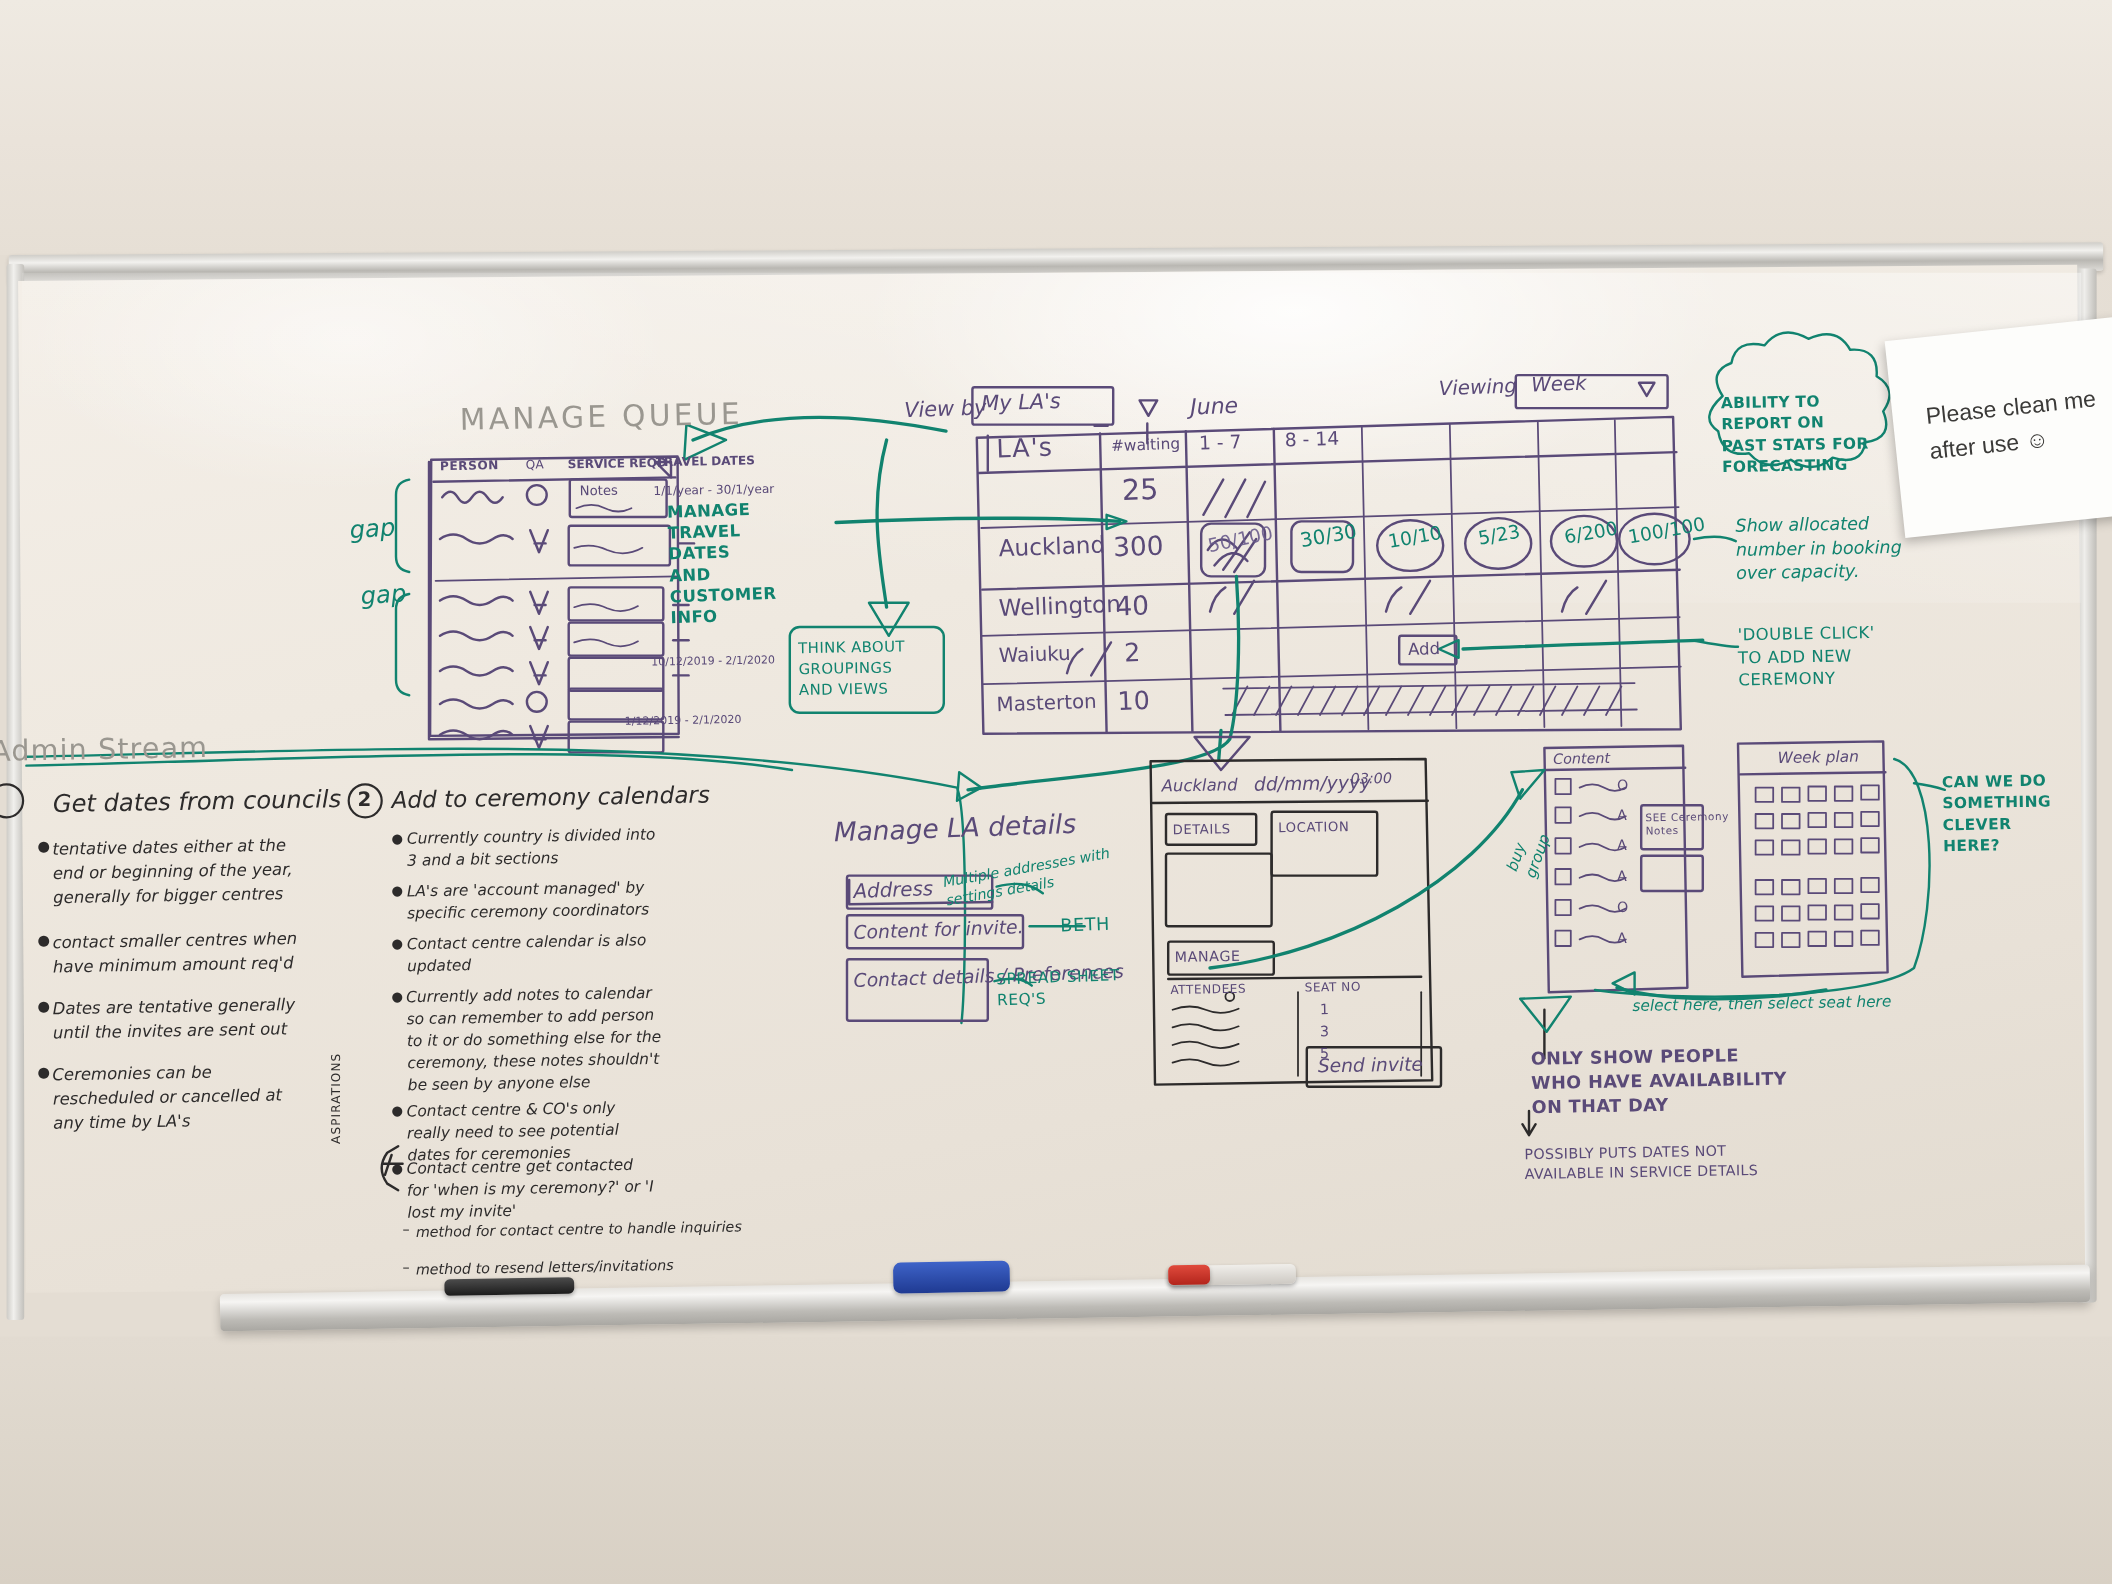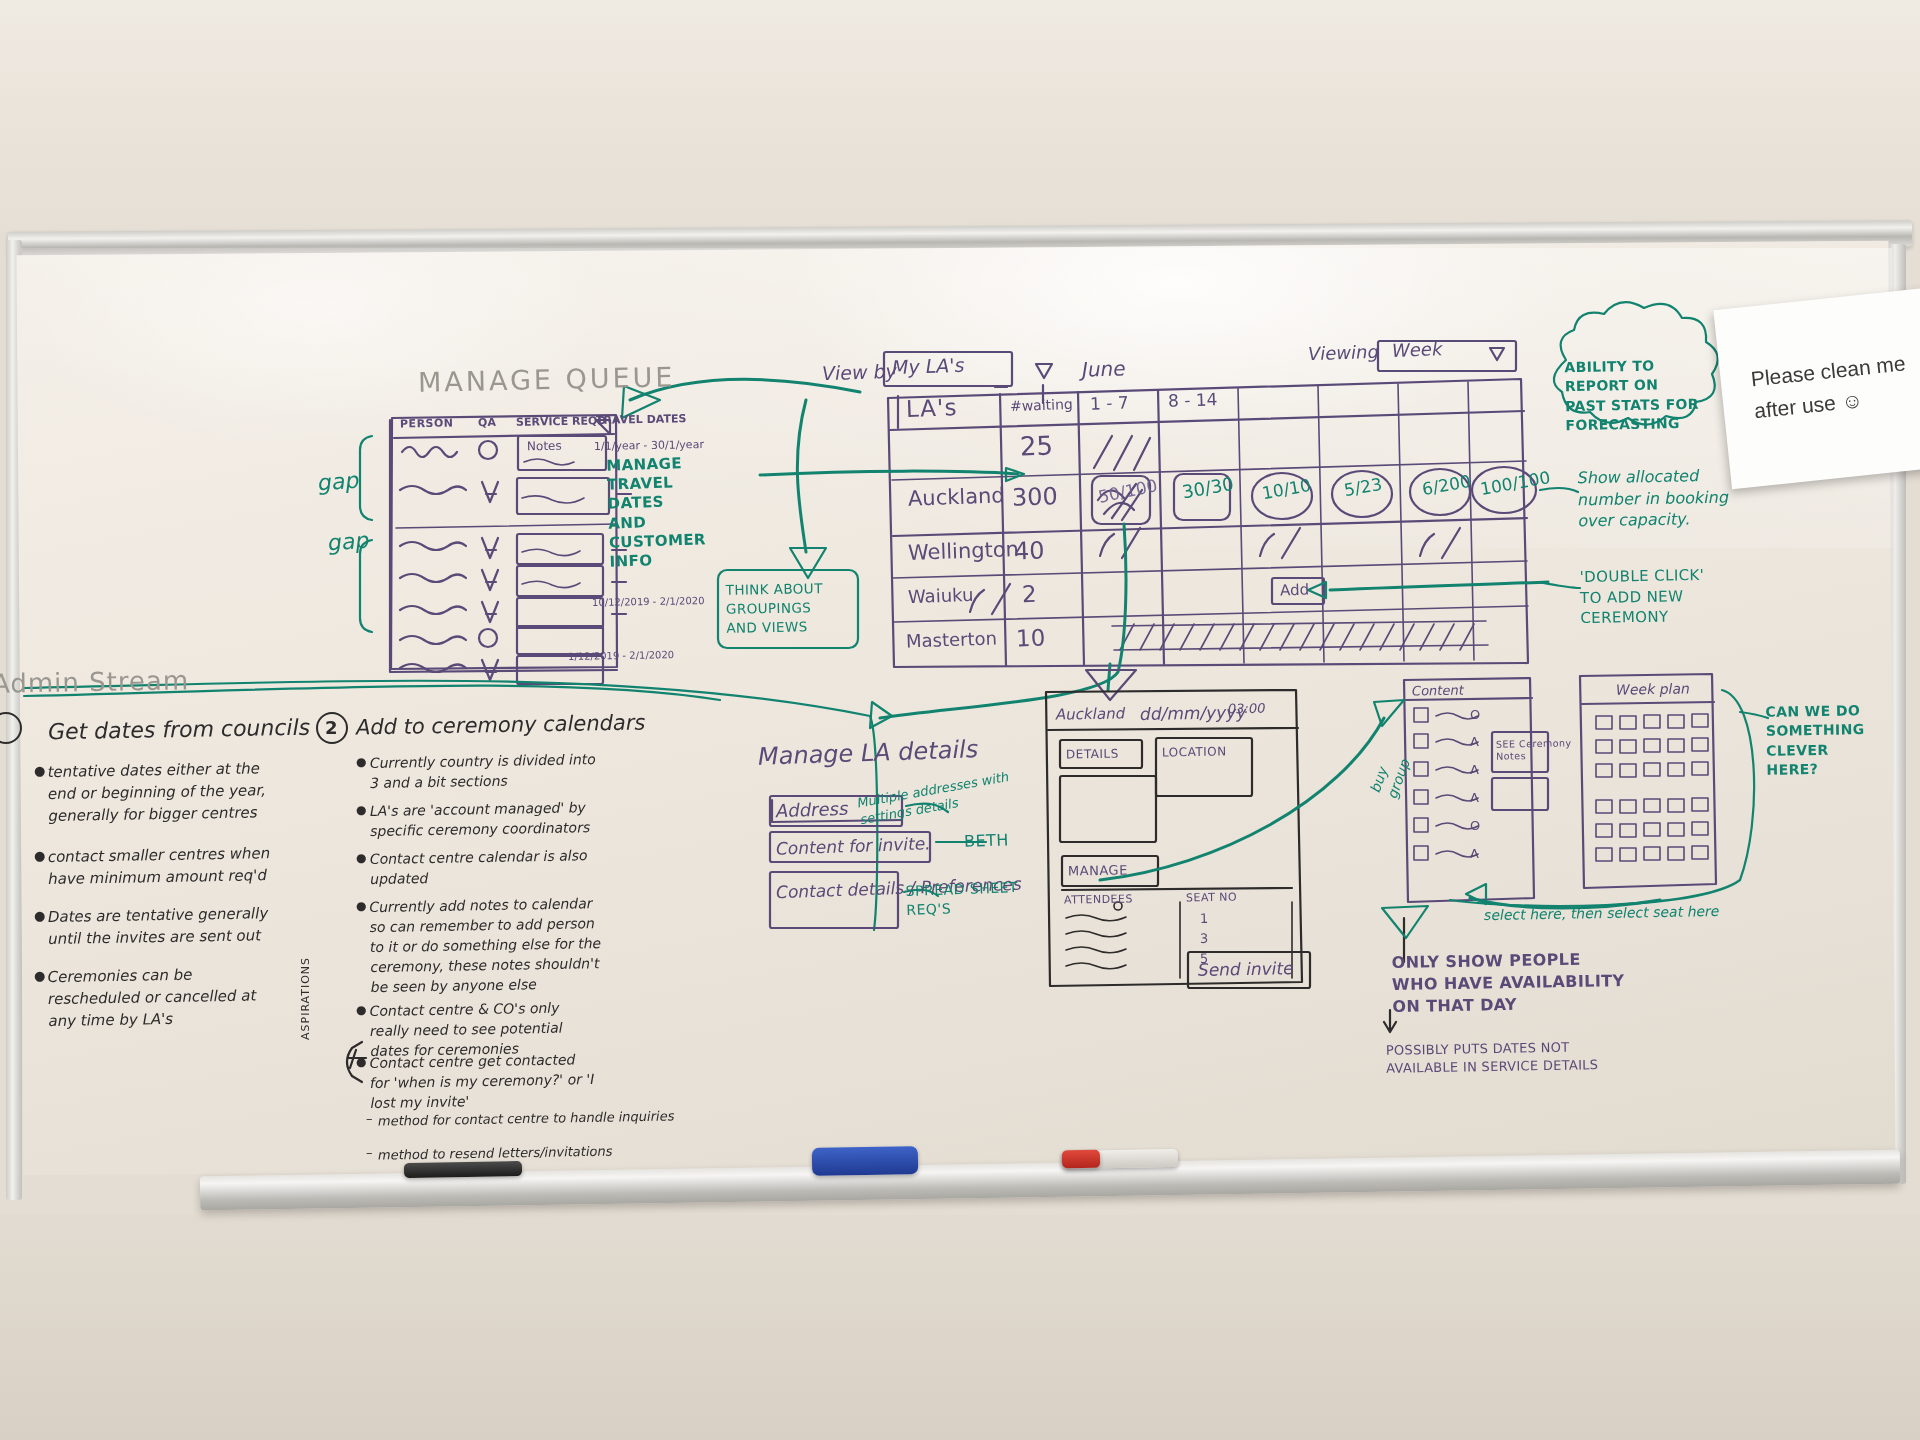--- a/index.html
+++ b/index.html
@@ -305,21 +305,21 @@
     <path class="g w2" d="M1538 582 C 1560 586, 1572 588, 1580 588"></path>
     <path class="g w2" d="M1740 712 C 1756 714, 1762 716, 1768 718"></path>
 
     <path class="k w2" d="M352 1048 q-10 14 0 28 M352 1048 l10 -6 M352 1076 l10 6"></path>
     <path class="k w2" d="M348 1058 l18 0 M356 1050 l-6 18"></path>
   </svg>
 
   <div class="hw grey caps" style="left:418px;top:365px;font-size:27px;letter-spacing:3px;transform:rotate(-1.2deg);">MANAGE QUEUE</div>
 
   <div class="hw purple" style="left:400px;top:418px;font-size:11px;font-weight:700;letter-spacing:.5px;transform:rotate(-1deg);">PERSON</div>
-  <div class="hw purple" style="left:478px;top:417px;font-size:11px;font-weight:700;transform:rotate(-1deg);">QA</div>
+  <div class="hw purple" style="left:478px;top:417px;font-size:11px;font-weight:400;transform:rotate(-1deg);">QA</div>
   <div class="hw purple" style="left:516px;top:416px;font-size:11px;font-weight:700;transform:rotate(-1deg);">SERVICE REQD</div>
   <div class="hw purple" style="left:596px;top:414px;font-size:11px;font-weight:700;transform:rotate(-1deg);">TRAVEL DATES</div>
   <div class="hw purple" style="left:594px;top:440px;font-size:11px;transform:rotate(-1deg);">1/1/year - 30/1/year</div>
   <div class="hw purple" style="left:592px;top:596px;font-size:10px;line-height:1.25;transform:rotate(-1deg);">10/12/2019 - 2/1/2020</div>
   <div class="hw purple" style="left:568px;top:650px;font-size:10px;transform:rotate(-1deg);">1/12/2019 - 2/1/2020</div>
   <div class="hw purple" style="left:527px;top:440px;font-size:12px;transform:rotate(-1deg);">Notes</div>
 
   <div class="hw green italicish" style="left:318px;top:470px;font-size:22px;transform:rotate(-4deg);">gap</div>
   <div class="hw green italicish" style="left:328px;top:530px;font-size:22px;transform:rotate(-4deg);">gap</div>
 

